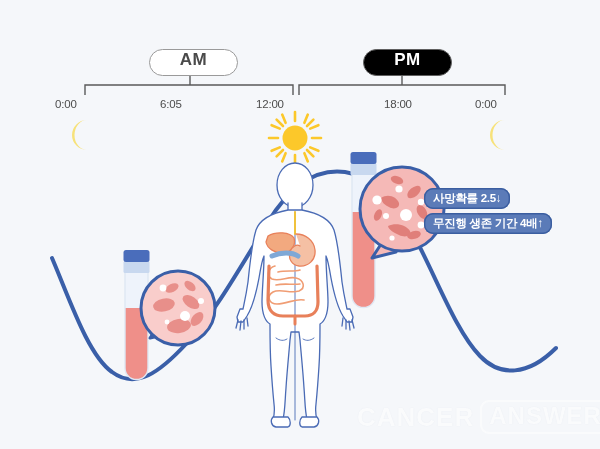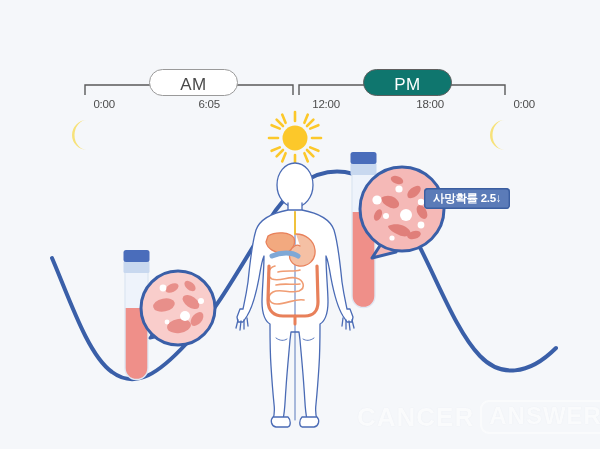--- a/index.html
+++ b/index.html
@@ -13,57 +13,56 @@
     height: 449px;
     background: #f5f7fa;
     overflow: hidden;
     font-family: "Liberation Sans", "DejaVu Sans", sans-serif;
   }
 
   
   .badge {
     position: absolute;
     display: flex;
-    align-items: flex-end;
+    align-items: flex-start;
     justify-content: center;
     height: 27px;
     width: 89px;
     border-radius: 14px;
     font-size: 17px;
-    font-weight: normal;
+    font-weight: bold;
     letter-spacing: 0.5px;
     box-sizing: border-box;
-    margin-top: 20px;
   }
   .badge-am {
     left: 149px;
     top: 49px;
     background: #ffffff;
     border: 1.4px solid #9a9a9a;
     color: #4a4a4a;
   }
   .badge-pm {
     left: 363px;
     top: 49px;
-    background: #0f766e;
+    background: #000000;
     border: 1.4px solid #5f5f5f;
     color: #ffffff;
   }
 
   
   .axis-svg {
     position: absolute;
     left: 0;
     top: 0;
   }
   .tick-label {
     position: absolute;
     font-size: 11.5px;
     color: #4d4d4d;
-    text-align: right;
+    text-align: left;
     width: 60px;
     top: 98px;
     letter-spacing: -0.2px;
   }
 
   
   .celestial {
     position: absolute;
   }
 
@@ -75,21 +74,21 @@
     display: flex;
     flex-direction: column;
     gap: 4px;
     align-items: flex-start;
   }
   .pill {
     background: #5b7bb8;
     color: #ffffff;
     font-size: 11.5px;
     font-weight: bold;
-    border-radius: 4px;
+    border-radius: 9px;
     padding: 2.5px 9px 3.5px 9px;
     white-space: nowrap;
     letter-spacing: -0.3px;
     box-shadow: 0 0 0 1.4px #3b5ea0 inset;
   }
 
   
   .watermark {
     position: absolute;
     left: 357px;
@@ -135,21 +134,21 @@
 
   <div class="badge badge-am">
     <span>AM</span>
   </div>
   <div class="badge badge-pm">
     <span>PM</span>
   </div>
 
   <div class="tick-label" style="left:55px">0:00</div>
   <div class="tick-label" style="left:160px">6:05</div>
-  <div class="tick-label" style="left:280px">12:00</div>
+  <div class="tick-label" style="left:256px">12:00</div>
   <div class="tick-label" style="left:384px">18:00</div>
   <div class="tick-label" style="left:475px">0:00</div>
 
   <svg class="celestial" style="left:62px; top:117px;" width="36" height="36" viewBox="0 0 36 36">
     <path d="M 25 3 A 15 15 0 1 0 25 33 A 12.5 15 0 1 1 25 3 Z" fill="#f7e27a"></path>
   </svg>
 
   <svg class="celestial" style="left:265px; top:108px;" width="60" height="60" viewBox="0 0 60 60">
     <circle cx="30" cy="30" r="12.5" fill="#fcc82a"></circle>
     <g stroke="#fcc82a" stroke-width="2.6" stroke-linecap="round">
@@ -330,20 +329,21 @@
       <circle cx="421" cy="202" r="3.2"></circle>
       <circle cx="406" cy="215" r="6"></circle>
       <circle cx="386" cy="216" r="3"></circle>
       <circle cx="421" cy="225" r="3.4"></circle>
       <circle cx="392" cy="238" r="2.6"></circle>
     </g>
   </svg>
 
   <div class="callout-wrap">
     <div class="pill">사망확률 2.5↓</div>
+    <div class="pill">무진행 생존 기간 4배↑</div>
   </div>
 
   <div class="watermark">
     <span class="wm-text">CANCER</span>
     <span class="wm-box">ANSWER</span>
   </div>
 
 </div>
 
 </body></html>

